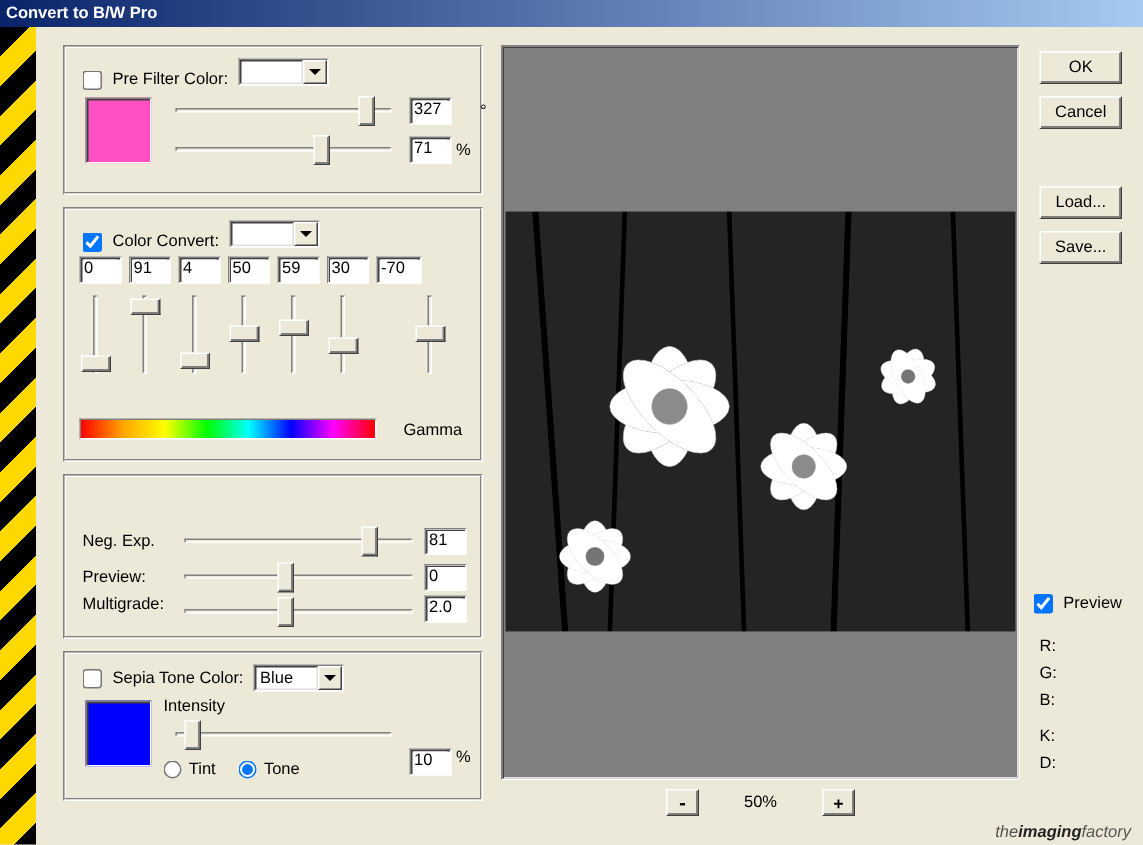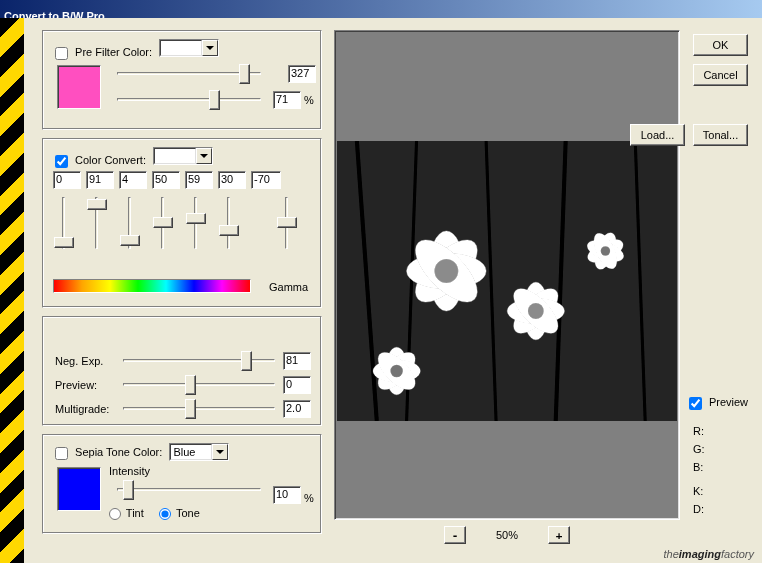--- a/index.html
+++ b/index.html
@@ -1,17 +1,17 @@
 <!DOCTYPE html>
 <html><head>
 <meta charset="utf-8">
 <style>
 * { box-sizing: border-box; margin: 0; padding: 0; font-family: "Tahoma", "MS Sans Serif", sans-serif; font-size: 11px; }
 body { background: #ece9d8; width: 762px; height: 563px; overflow: hidden; }
-.titlebar { background: linear-gradient(to right, #0a246a, #a6caf0); color: #fff; height: 32px; padding: 2px 4px; font-weight: bold; display: flex; align-items: center; }
+.titlebar { background: linear-gradient(to right, #0a246a, #a6caf0); color: #fff; height: 18px; padding: 2px 4px; font-weight: bold; display: flex; align-items: center; }
 .hazard { position: absolute; left: 0; top: 18px; width: 24px; height: 545px; background: repeating-linear-gradient(135deg, #000 0 14px, #ffd800 14px 28px); }
 .content { position: absolute; left: 24px; top: 18px; right: 0; bottom: 0; background: #ece9d8; }
 .groupbox { position: absolute; border: 1px solid #808080; border-right-color: #fff; border-bottom-color: #fff; box-shadow: inset -1px -1px 0 #808080, inset 1px 1px 0 #fff; }
 input[type=checkbox] { width: 13px; height: 13px; vertical-align: middle; margin-right: 4px; }
 input[type=radio] { width: 12px; height: 12px; vertical-align: middle; margin-right: 2px; }
 .label { display: inline-block; }
 .combo { display: inline-flex; border: 1px solid #808080; border-right-color: #fff; border-bottom-color: #fff; background: #fff; height: 18px; width: 60px; }
 .combo-inner { flex: 1; border: 1px solid #404040; border-right-color: #dfdfdf; border-bottom-color: #dfdfdf; background: #fff; display: flex; align-items: center; padding: 0 2px; }
 .combo-btn { width: 16px; background: #ece9d8; border: 1px solid #fff; border-right-color: #404040; border-bottom-color: #404040; display: flex; align-items: center; justify-content: center; }
 .combo-btn::after { content: ""; border: 4px solid transparent; border-top: 4px solid #000; margin-top: 4px; }
@@ -55,21 +55,21 @@
     <div style="position:absolute; left:66px; top:32px; width:160px;">
       <div class="slider-h">
           <div class="track"></div>
           <div class="thumb" style="left:130px;"></div>
         </div>
       <div class="slider-h" style="margin-top:4px;">
           <div class="track"></div>
           <div class="thumb" style="left:100px;"></div>
         </div>
     </div>
-    <div style="position:absolute; left:230px; top:34px; display:flex; align-items:center; gap:19px;margin-left:15px;">
+    <div style="position:absolute; left:230px; top:34px; display:flex; align-items:center; gap:19px;">
       <div class="txt"><input class="txt-in" value="327" style=""></div>
       <span>°</span>
     </div>
     <div style="position:absolute; left:230px; top:60px; display:flex; align-items:center; gap:3px;">
       <div class="txt"><input class="txt-in" value="71" style=""></div>
       <span>%</span>
     </div>
   </div>
 
   <div class="groupbox" style="left:18px; top:120px; width:280px; height:170px;">
@@ -136,21 +136,21 @@
         <div class="txt"><input class="txt-in" value="81" style=""></div>
       </div>
       <div style="display:flex; align-items:center; height:24px;">
         <span style="width:60px;">Preview:</span>
         <div class="slider-h" style="flex:1;">
             <div class="track"></div>
             <div class="thumb" style="left:70px;"></div>
           </div>
         <div class="txt"><input class="txt-in" value="0" style=""></div>
       </div>
-      <div style="display:flex; align-items:center; height:24px;">
+      <div style="display:flex; height:24px;">
         <span style="width:60px;">Multigrade:</span>
         <div class="slider-h" style="flex:1;">
             <div class="track"></div>
             <div class="thumb" style="left:70px;"></div>
           </div>
         <div class="txt"><input class="txt-in" value="2.0" style=""></div>
       </div>
     </div>
   </div>
 
@@ -164,21 +164,21 @@
       </span>
     </div>
     <div class="swatch" style="position:absolute; left:14px; top:32px; background:#0000ff;"></div>
     <span style="position:absolute; left:66px; top:30px;">Intensity</span>
     <div style="position:absolute; left:66px; top:44px; width:160px;">
       <div class="slider-h">
           <div class="track"></div>
           <div class="thumb" style="left:14px;"></div>
         </div>
     </div>
-    <div style="position:absolute; left:230px; top:51px; display:flex; align-items:flex-end; gap:3px;">
+    <div style="position:absolute; left:230px; top:64px; display:flex; align-items:flex-start; gap:3px;">
       <div class="txt"><input class="txt-in" value="10" style=""></div>
       <span>%</span>
     </div>
     <div style="position:absolute; left:66px; top:72px;">
       <input type="radio" name="st" style="">
       <span>Tint</span>
       &nbsp;&nbsp;&nbsp;
       <input type="radio" name="st" checked="" style="">
       <span>Tone</span>
     </div>
@@ -236,26 +236,26 @@
   </div>
 
   <div style="position:absolute; right:14px; top:16px; display:flex; flex-direction:column; gap:8px;">
     <div class="btn">
         <span>OK</span>
       </div>
     <div class="btn">
         <span>Cancel</span>
       </div>
   </div>
-  <div style="position:absolute; right:14px; top:106px; display:flex; flex-direction:row; gap:8px;">
+  <div style="position:absolute; right:14px; top:106px; display:flex; flex-direction:column; gap:8px;">
     <div class="btn">
         <span>Load...</span>
       </div>
     <div class="btn">
-        <span>Tonal...</span>
+        <span>Save...</span>
       </div>
   </div>
 
   <div style="position:absolute; right:14px; top:378px;">
     <input type="checkbox" checked="" style="">
     <span>Preview</span>
   </div>
   <div style="position:absolute; right:14px; top:404px; width:55px; line-height:18px;">
     <div>R:</div>
     <div>G:</div>

